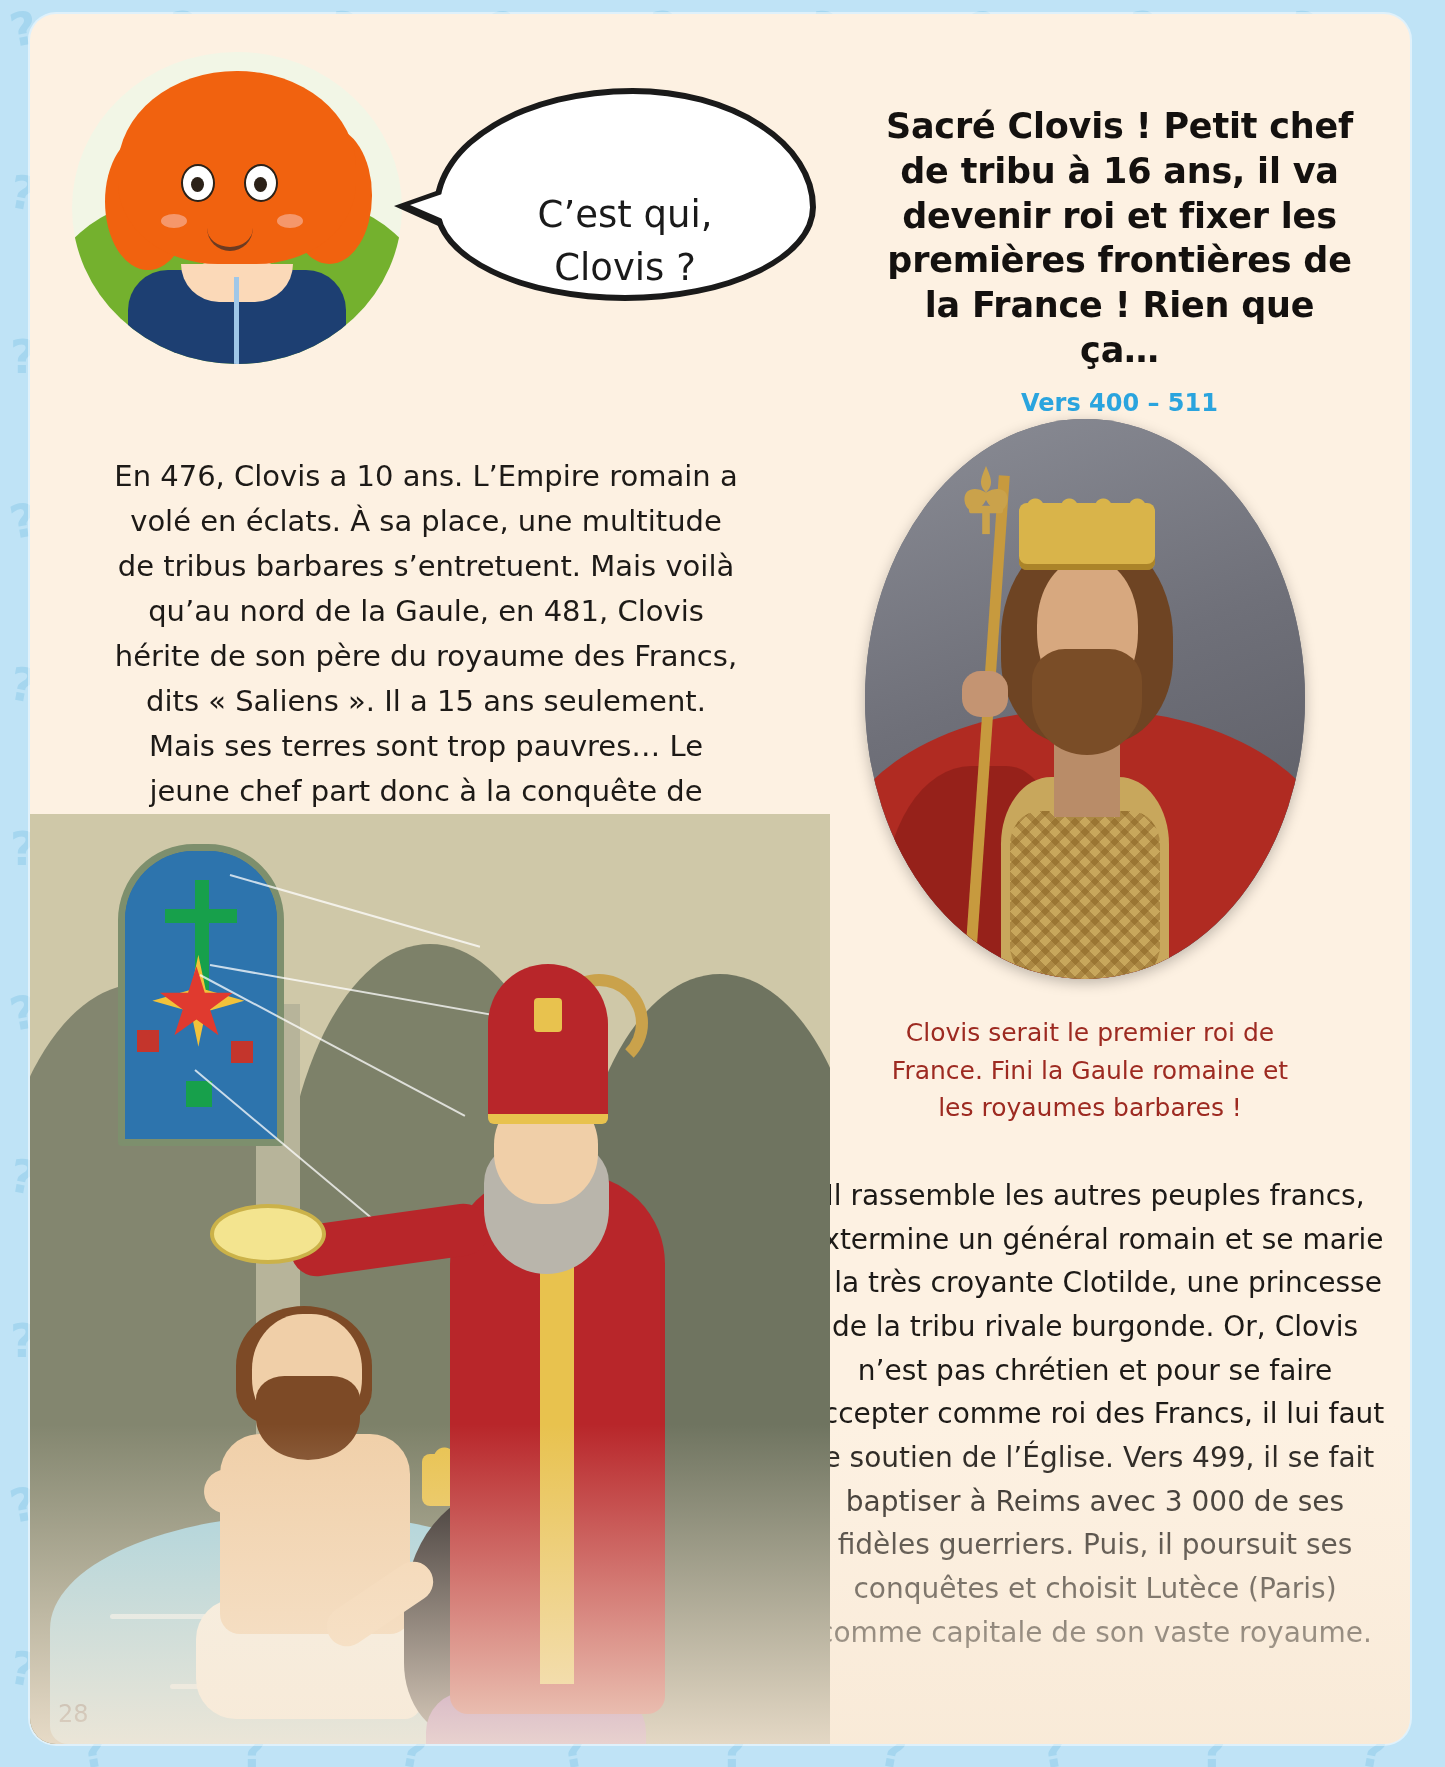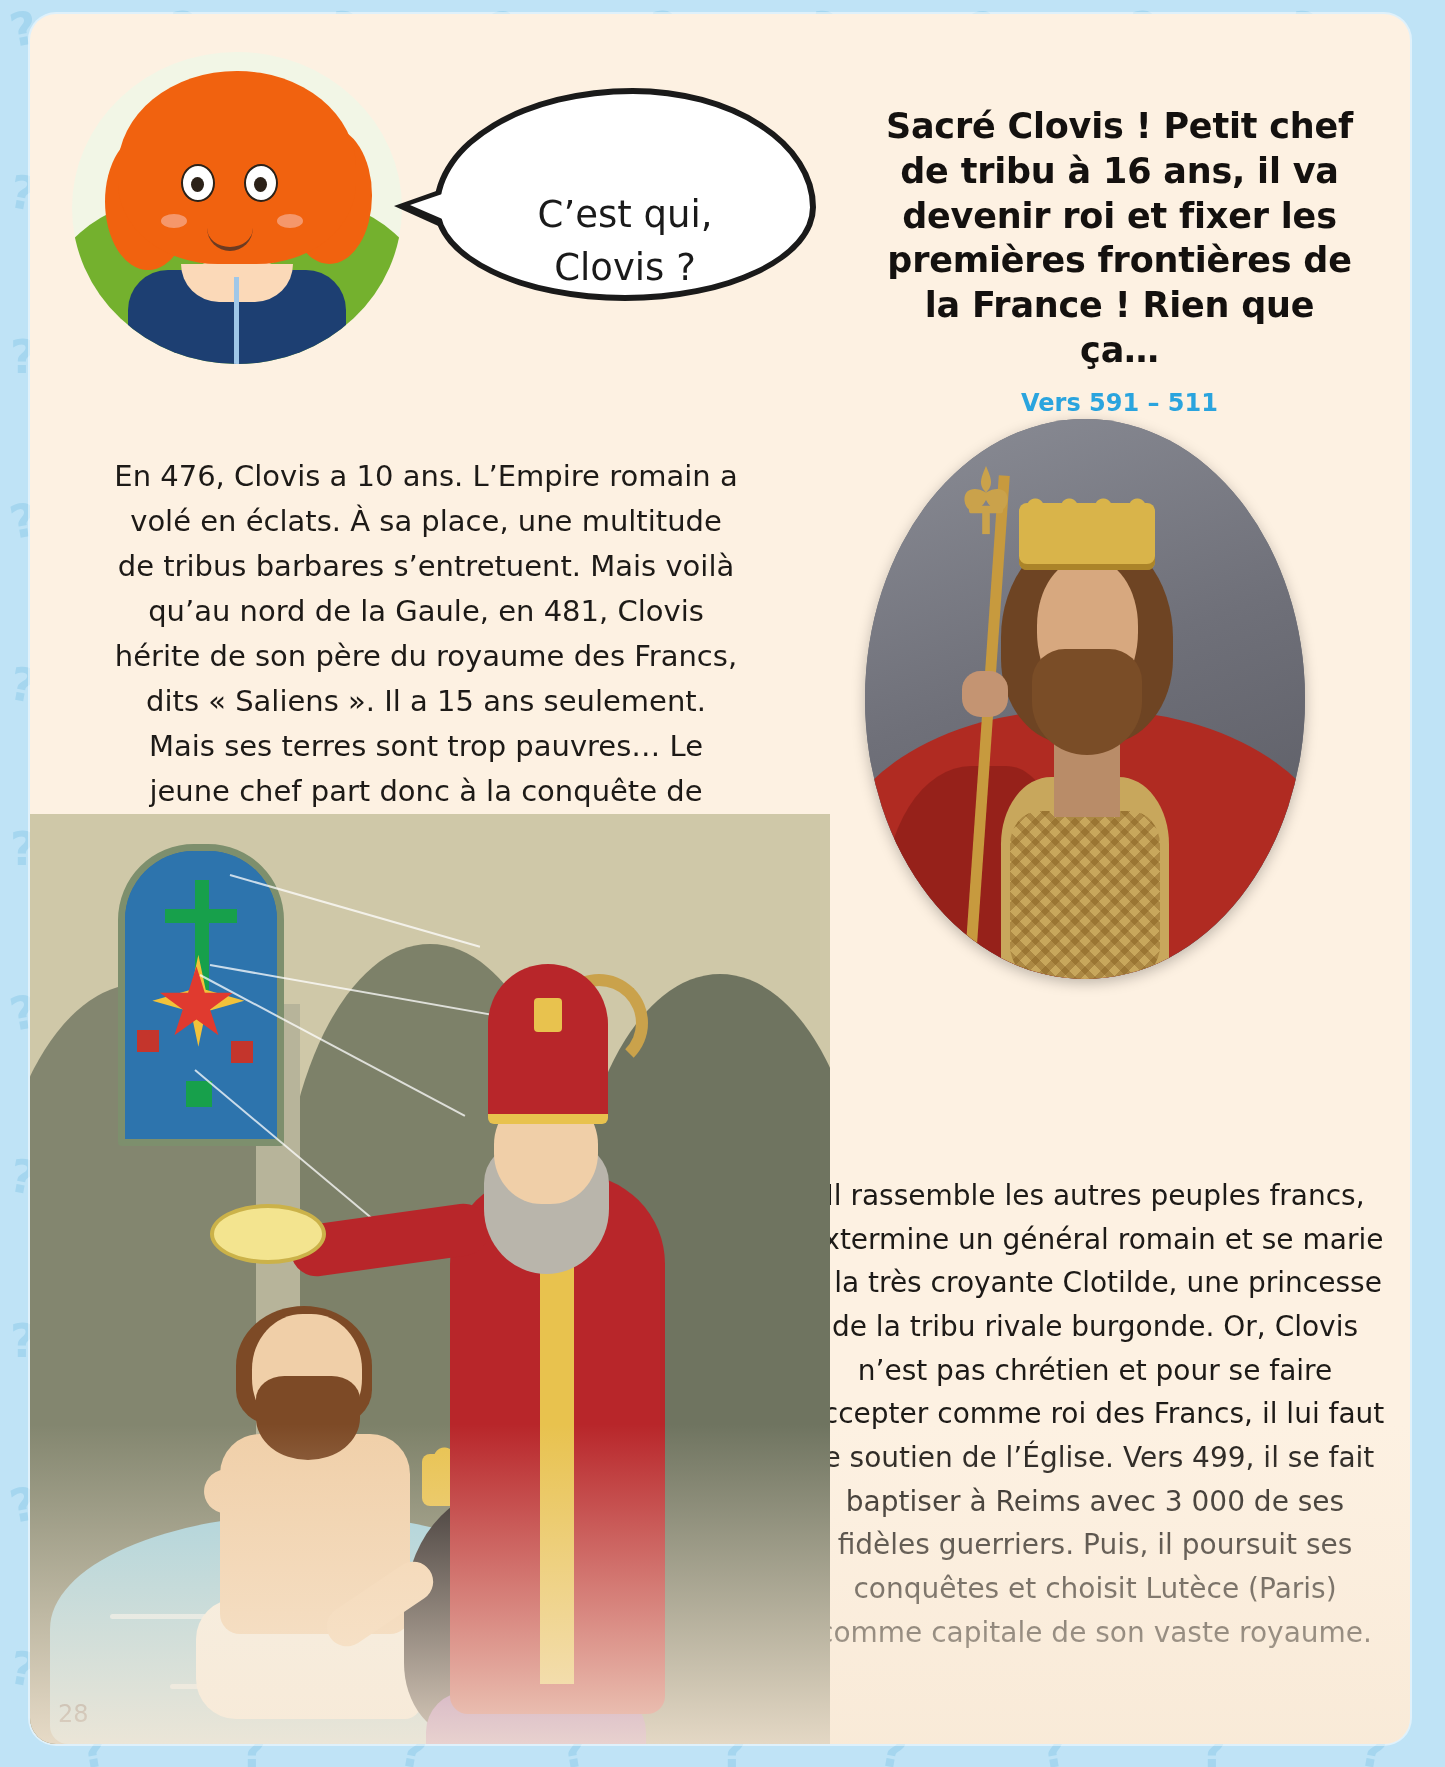--- a/index.html
+++ b/index.html
@@ -646,21 +646,21 @@
     <div class="tail"></div>
     <div class="bubble-body">
       <div class="bubble-text">C’est qui,
 Clovis ?</div>
     </div>
     <div class="tail-in"></div>
   </div>
 
   <div id="headline-block">
     <div class="headline">Sacré Clovis ! Petit chef de tribu à 16 ans, il va devenir roi et fixer les premières frontières de la France ! Rien que ça…</div>
-    <div class="dates">Vers 591 – 511</div>
+    <div class="dates">Vers 400 – 511</div>
   </div>
 
   <div id="intro-text">En 476, Clovis a 10 ans. L’Empire romain a volé en éclats. À sa place, une multitude de tribus barbares s’entretuent. Mais voilà qu’au nord de la Gaule, en 481, Clovis hérite de son père du royaume des Francs, dits « Saliens ». Il a 15 ans seulement. Mais ses terres sont trop pauvres… Le jeune chef part donc à la conquête de nouveaux territoires.</div>
 
   <div id="portrait">
     <div class="sky"></div>
     <div class="robe"></div>
     <div class="robe-shadow"></div>
     <div class="tunic"></div>
     <div class="tunic-pattern"></div>
@@ -676,20 +676,21 @@
         <path d="M30 2 C24 16 22 22 30 30 C38 22 36 16 30 2 Z" fill="#caa24b"></path>
         <path d="M30 30 C16 22 4 28 8 42 C12 54 24 50 30 38 Z" fill="#caa24b"></path>
         <path d="M30 30 C44 22 56 28 52 42 C48 54 36 50 30 38 Z" fill="#caa24b"></path>
         <rect x="12" y="44" width="36" height="8" rx="3" fill="#caa24b"></rect>
         <rect x="26" y="50" width="8" height="24" fill="#caa24b"></rect>
       </svg>
     </div>
     <div class="hand"></div>
   </div>
 
+  <div id="red-caption">Clovis serait le premier roi de France. Fini la Gaule romaine et les royaumes barbares !</div>
 
   <div id="body-text">Il rassemble les autres peuples francs, extermine un général romain et se marie à la très croyante Clotilde, une princesse de la tribu rivale burgonde. Or, Clovis n’est pas chrétien et pour se faire accepter comme roi des Francs, il lui faut le soutien de l’Église. Vers 499, il se fait baptiser à Reims avec 3 000 de ses fidèles guerriers. Puis, il poursuit ses conquêtes et choisit Lutèce (Paris) comme  capitale de son vaste royaume.</div>
 
   <div id="baptism-illustration">
     <div class="wall"></div>
     <div class="arch a1"></div>
     <div class="arch a2"></div>
     <div class="arch a3"></div>
     <div class="pillar p1"></div>
     <div class="pillar p2"></div>

